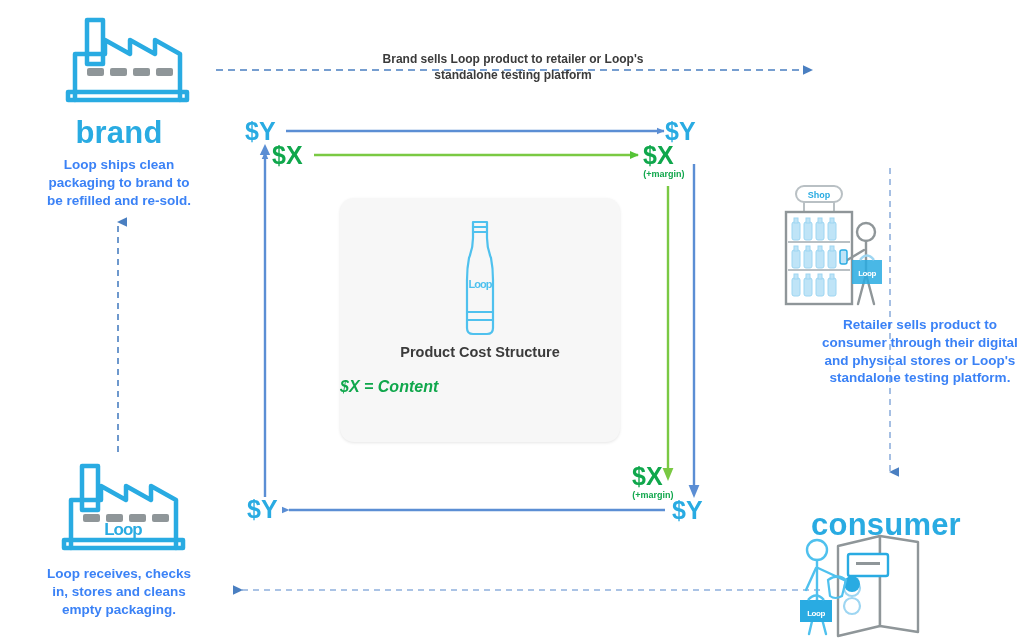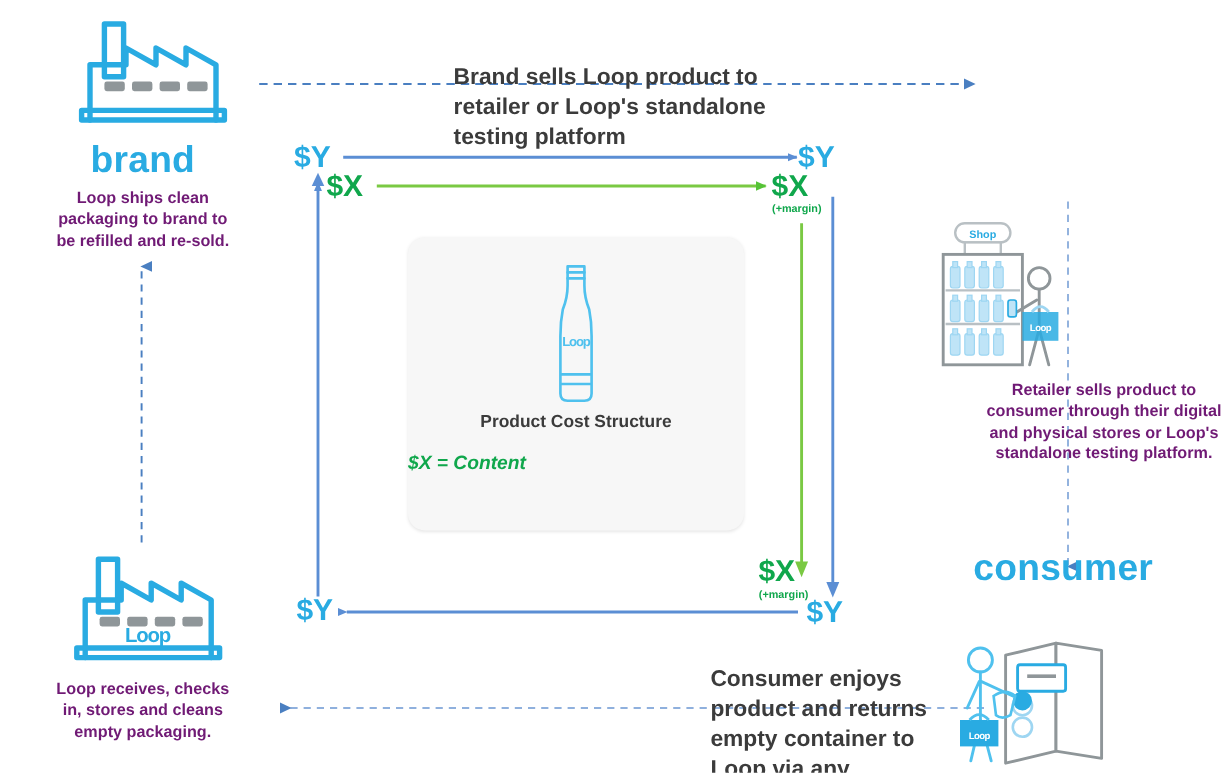--- a/index.html
+++ b/index.html
@@ -7,26 +7,26 @@
        font-family:"Liberation Sans","DejaVu Sans",sans-serif;}
   #stage{position:relative;width:1024px;height:644px;background:#fff;}
   .abs{position:absolute;}
 
   
   .node-title{
     font-size:31px;font-weight:bold;color:#29abe2;letter-spacing:.2px;
     text-align:center;line-height:1.1;
   }
   .node-desc{
-    font-size:13.5px;font-weight:bold;color:#701a75;line-height:1.32;
+    font-size:13.5px;font-weight:bold;color:#3b82f6;line-height:1.32;
     text-align:center;
   }
   .flow-label{
-    font-size:19px;font-weight:bold;color:#3b3b3b;line-height:1.32;
-    text-align:left;
+    font-size:12px;font-weight:bold;color:#3b3b3b;line-height:1.32;
+    text-align:center;
   }
   .money{
     font-size:25px;font-weight:bold;line-height:1;
   }
   .money.y{color:#29abe2;}
   .money.x{color:#10a74c;}
   .margin-note{
     font-size:9px;font-weight:bold;color:#10a74c;text-align:center;line-height:1;
   }
   .box{
@@ -184,21 +184,21 @@
       </g>
       <rect x="74" y="78" width="30" height="24" fill="#29abe2" opacity=".85"></rect>
       <path d="M82,78 q7,-9 14,0" fill="none" stroke="#9ed6f2" stroke-width="2.4"></path>
       <text x="89" y="94" text-anchor="middle" font-family="Liberation Sans, sans-serif" font-size="8" font-weight="bold" fill="#ffffff" letter-spacing="-.5">Loop</text>
       <rect x="62" y="68" width="7" height="14" rx="2" fill="#bfe4f7" stroke="#29abe2" stroke-width="1.4"></rect>
     </svg>
   </div>
 
   <div class="node-desc abs" style="left:790px;top:316px;width:208px;margin-left:26px;">Retailer sells product to consumer through their digital and physical stores or Loop's standalone testing platform.</div>
 
-  <div class="abs" style="left:790px;top:456px;width:192px;">
+  <div class="abs" style="left:790px;top:508px;width:192px;">
     <div class="node-title">consumer</div>
   </div>
 
   <div class="abs" style="left:800px;top:528px;width:176px;">
     <svg width="176" height="112" viewBox="0 0 176 112">
 
       <g fill="#fff" stroke="#8f9699" stroke-width="2.4" stroke-linejoin="round">
         <path d="M38,18 L80,8 L80,98 L38,108 Z"></path>
         <path d="M80,8 L118,14 L118,104 L80,98 Z"></path>
       </g>
@@ -237,21 +237,20 @@
       <text x="30" y="72" text-anchor="middle" font-family="Liberation Sans, sans-serif" font-size="11" font-weight="bold" fill="#4fc1ee" letter-spacing="-1">Loop</text>
     </svg>
     <div class="box-title abs" style="left:0;top:146px;width:280px;">Product Cost Structure</div>
     <div class="legend abs" style="left:0;top:178px;width:280px;">
       <div class="lx">$X = Content</div>
     </div>
   </div>
 
   <div class="flow-label abs" style="left:378px;top:52px;width:270px;">Brand sells Loop product to retailer or Loop's standalone testing platform</div>
 
-  <div class="flow-label abs" style="left:592px;top:554px;width:215px;">Consumer enjoys product and returns empty container to Loop via any participating retailer or via e-com pick up.</div>
 
   <div class="money y abs" style="left:245px;top:119px;">$Y</div>
 
   <div class="money x abs" style="left:272px;top:143px;">$X</div>
 
   <div class="money y abs" style="left:665px;top:119px;">$Y</div>
 
   <div class="money x abs" style="left:643px;top:143px;">$X</div>
 
   <div class="margin-note abs" style="left:633px;top:170px;width:62px;">(+margin)</div>

